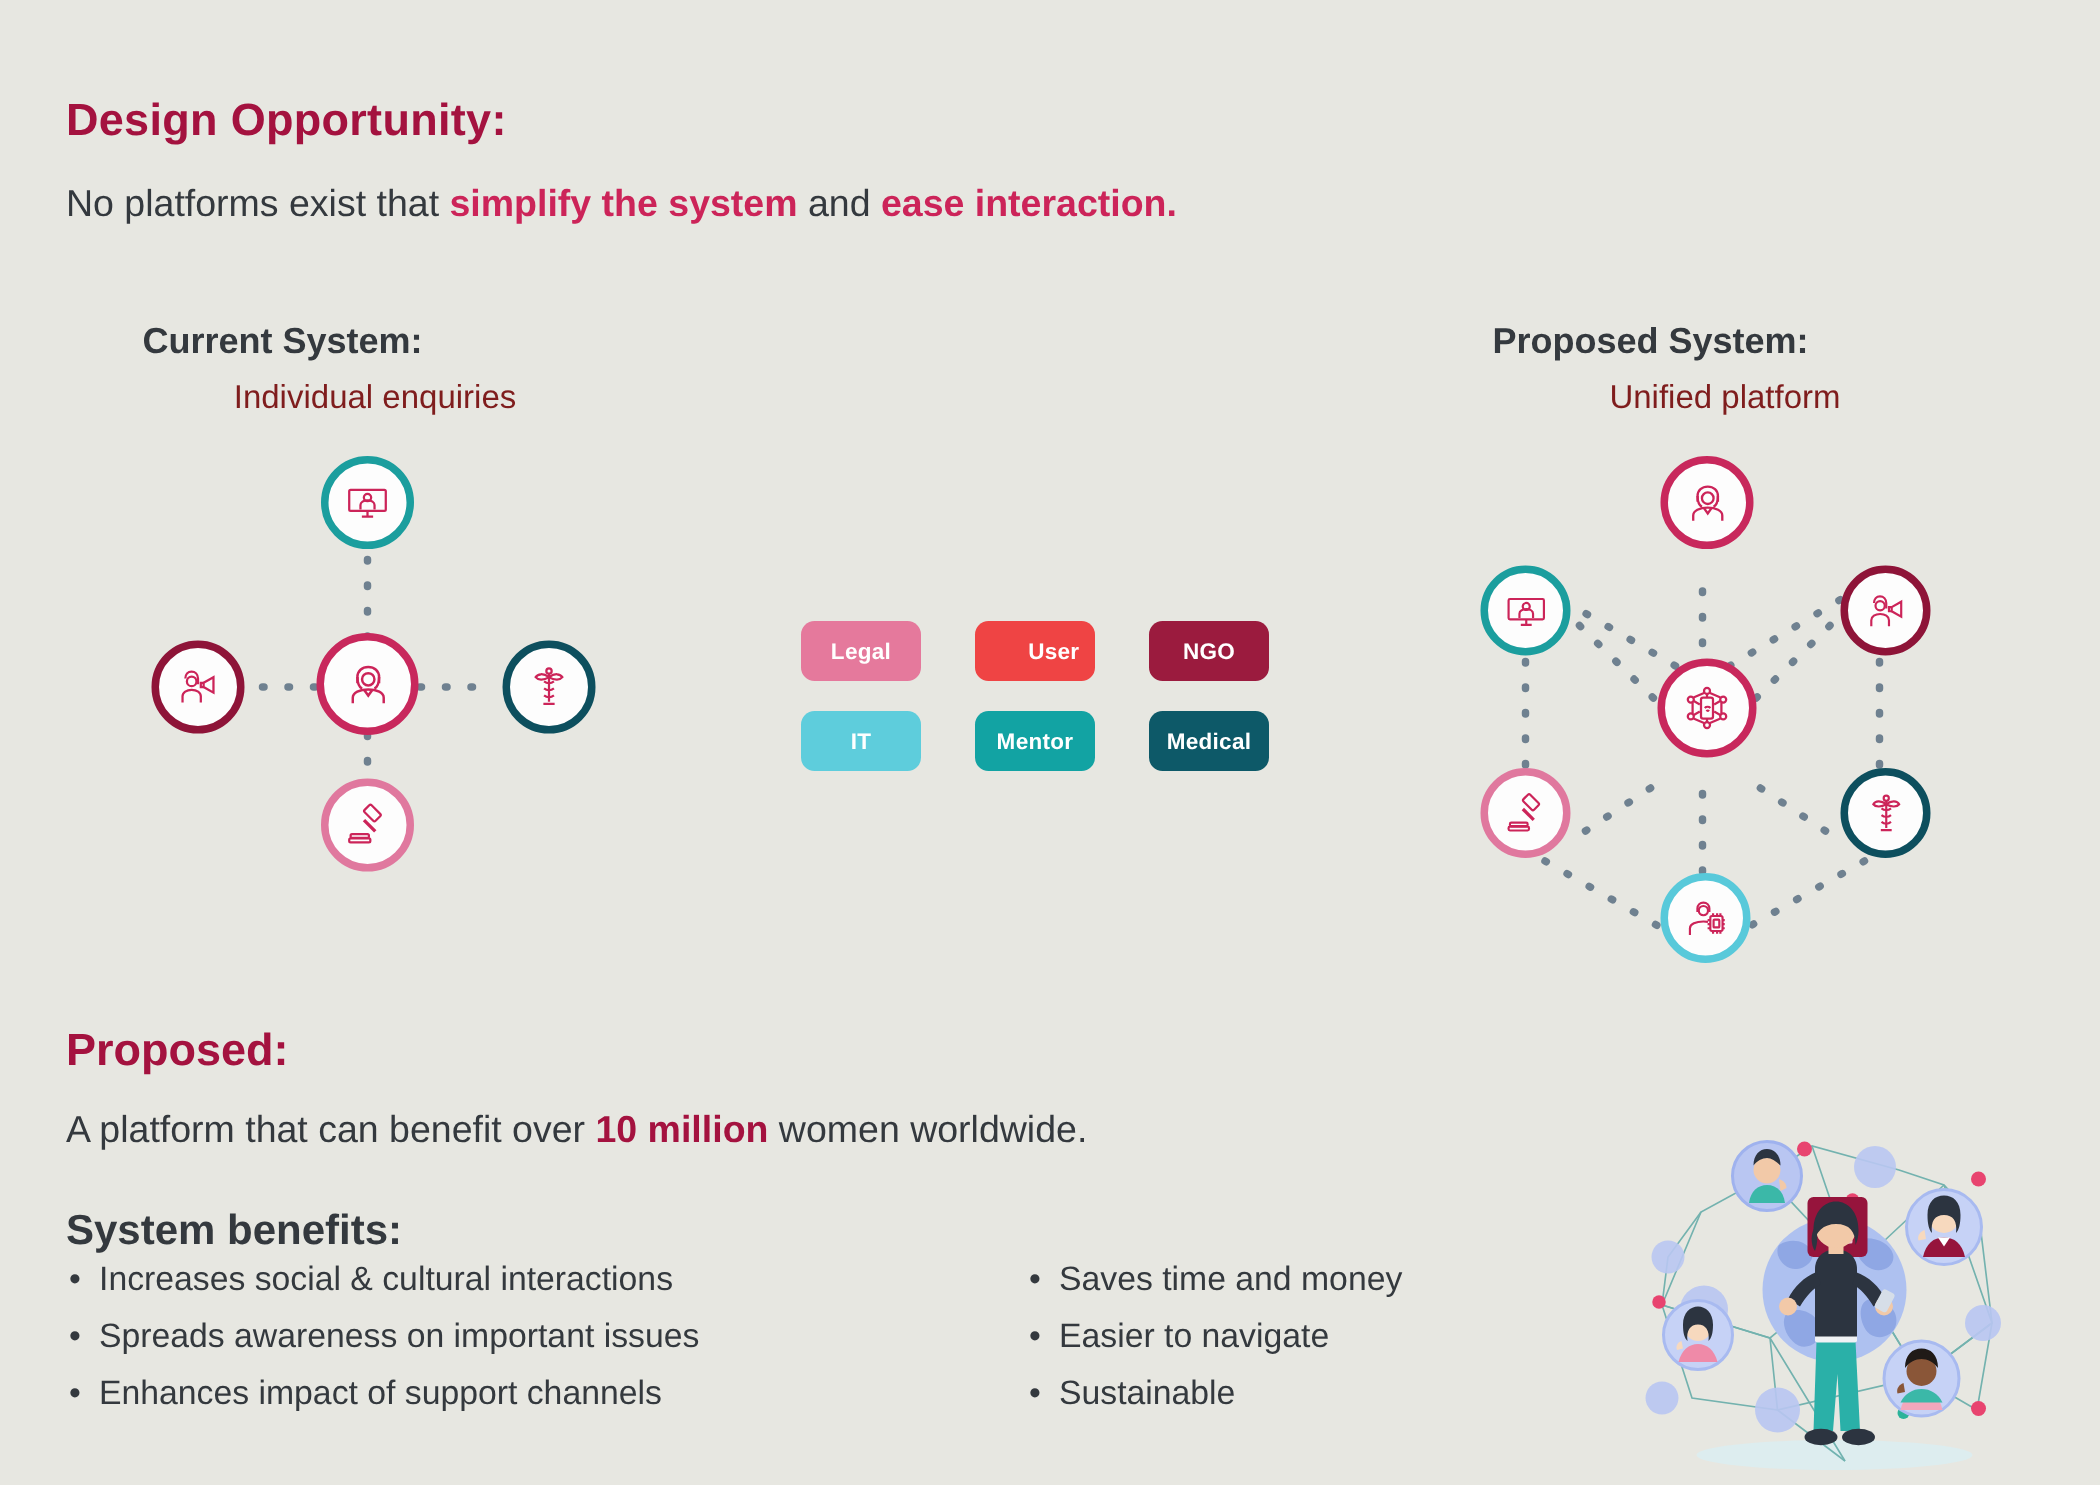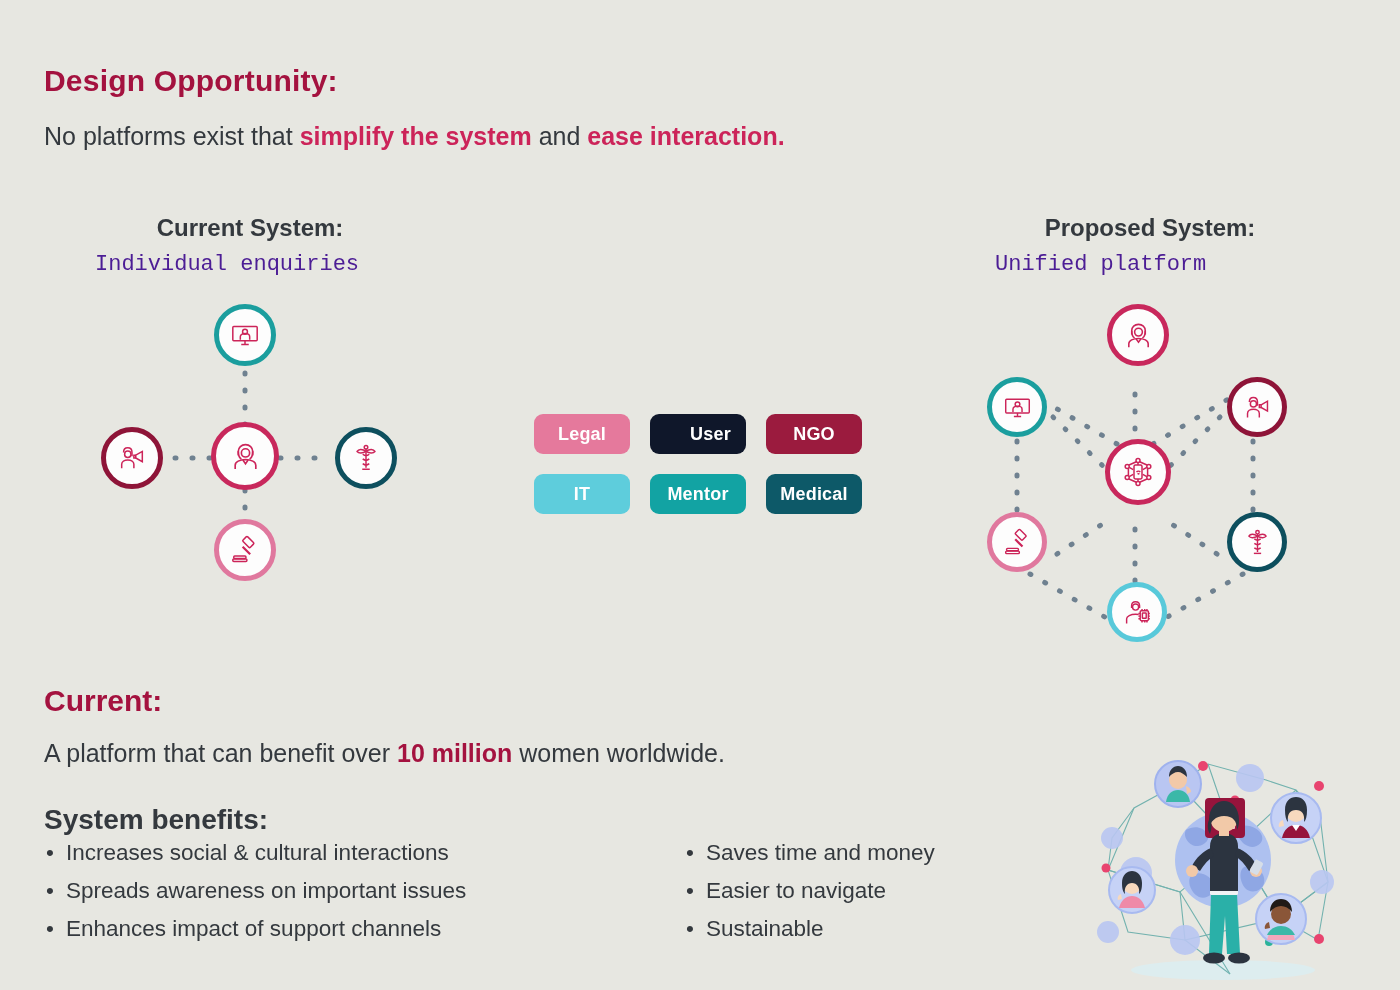--- a/index.html
+++ b/index.html
@@ -44,42 +44,42 @@
   }
   .bullets li:before{
     content:"\2022"; position:absolute; left:0; top:0; color:#34393E;
   }
   #bullets-left{ left:46px; top:810px; }
   #bullets-right{ left:686px; top:810px; }
 
   
   .diagram{ position:absolute; }
   .diag-title{
+    position:absolute; width:100%; text-align:left;
+    font-size:24px; font-weight:bold; color:#34393E; top:0;
+  }
+  .diag-sub{
     position:absolute; width:100%; text-align:center;
-    font-size:24px; font-weight:bold; color:#34393E; top:0;
-  }
-  .diag-sub{
-    position:absolute; width:100%; 
-    font-size:22px; color:#4c1d95; top:38px;font-family:Liberation Mono, monospace;
+    font-size:22px; color:#7f1d1d; top:38px;
   }
 
   .node{
     position:absolute; border-radius:50%; background:#FDFDFD;
     display:flex; align-items:center; justify-content:center;
   }
   .node svg{ display:block; }
 
   .dotline{ position:absolute; }
 
   
   .legend{ position:absolute; left:534px; top:390px; }
   .pill{
-    position:absolute; width:96px; height:40px; border-radius:9px;
+    position:absolute; width:80px; height:40px; border-radius:9px;
     display:flex; align-items:center; justify-content:center;
-    color:#FFFFFF; font-size:18px; font-weight:bold; letter-spacing:.2px;
+    color:#FFFFFF; font-size:15px; font-weight:bold; letter-spacing:.2px;
   }
 
   
   .illus{ position:absolute; left:1090px; top:718px; width:266px; height:245px; }
 </style>
 </head>
 <body>
 
 <div class="page">
 
@@ -156,21 +156,21 @@
           <rect x="3" y="25.5" width="15" height="2.8" rx="1"></rect>
         </svg>
       </span>
     </div>
   </div>
 
   <div class="legend">
     <div class="pill" style="left: 0px; top: 0px; background: rgb(229, 121, 156);">
         <span>Legal</span>
       </div>
-    <div class="pill" style="left: 116px; top: 0px; background: #0f172a; padding-left: 25px;">
+    <div class="pill" style="left: 116px; top: 0px; background: #ef4444; padding-left: 25px;">
         <span>User</span>
       </div>
     <div class="pill" style="left: 232px; top: 0px; background: rgb(155, 27, 62);">
         <span>NGO</span>
       </div>
     <div class="pill" style="left: 0px; top: 60px; background: rgb(94, 205, 220);">
         <span>IT</span>
       </div>
     <div class="pill" style="left: 116px; top: 60px; background: rgb(18, 163, 163);">
         <span>Mentor</span>
@@ -285,21 +285,21 @@
           <circle cx="13.9" cy="10" r="3.4"></circle>
           <path d="M4 28v-5c0-3 4.4-5 9.9-5 1.2 0 2.4.1 3.4.3"></path>
           <rect x="19" y="14" width="9" height="11" rx="1.2"></rect>
           <rect x="21.4" y="16.6" width="4.2" height="5.8" rx=".6"></rect>
           <path d="M21 14v-2M24 14v-2M26.4 14v-2M21 27v-2M24 27v-2M26.4 27v-2M19 17h-2M19 20h-2M19 23h-2M28 17h1.6M28 20h1.6M28 23h1.6"></path>
         </svg>
       </span>
     </div>
   </div>
 
-  <div class="h-benefits">Current:</div>
+  <div class="h-benefits">Proposed:</div>
 
   <div class="sub-benefits">
     <span>A platform that can benefit over </span><span class="hl">10 million</span><span> women worldwide.</span>
   </div>
 
   <div class="h-sysben">System benefits:</div>
 
   <ul class="bullets" id="bullets-left">
     <li>Increases social &amp; cultural interactions</li>
     <li>Spreads awareness on important issues</li>

